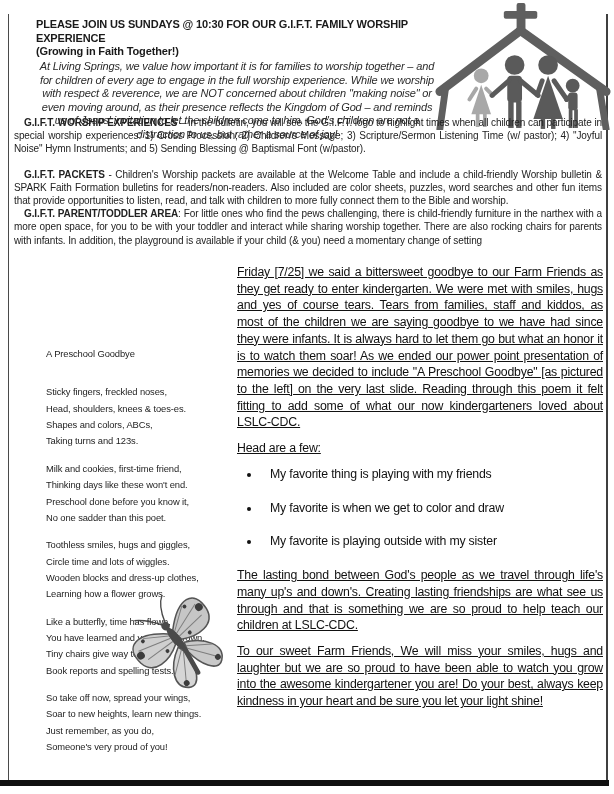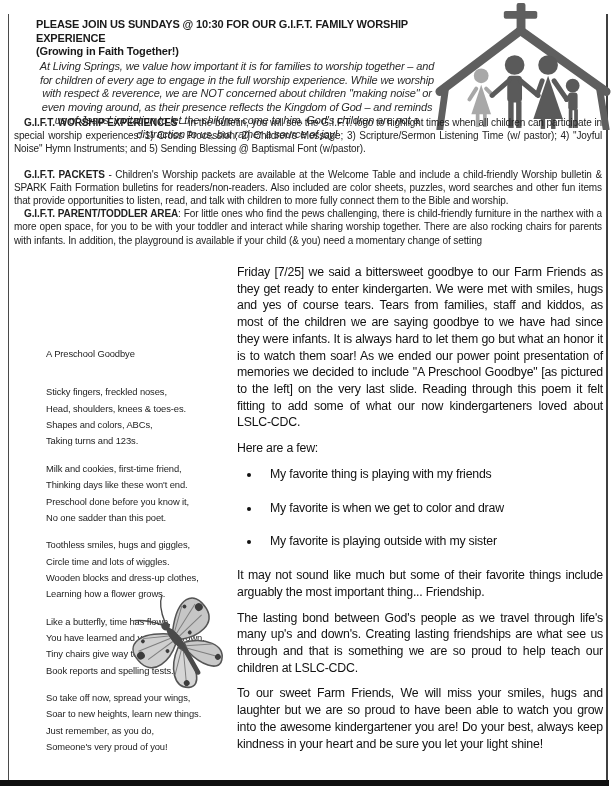--- a/index.html
+++ b/index.html
@@ -29,21 +29,21 @@
   .church{position:absolute;left:432px;top:0px;width:182px;height:130px;}
 
   
   .poem{position:absolute;left:46px;top:346px;width:184px;font-size:9.4px;line-height:1.74;color:#1d1d1d;letter-spacing:-0.1px;}
   .poem-title{margin-bottom:22px;}
   .poem-stanza{white-space:pre-line;margin-bottom:11px;}
   .poem-attrib{margin-top:30px;padding-left:14px;}
 
   
   .letter{position:absolute;left:237px;top:264px;width:366px;font-size:12.3px;line-height:1.36;text-align:justify;color:#111;letter-spacing:-0.2px;}
-  .letter p{margin:0 0 9px 0;}
+  .letter p{margin:0 0 9px 0;text-decoration:underline;}
   .letter ul{list-style:none;margin:4px 0 6px 0;padding:0;}
   .letter li{position:relative;padding-left:33px;margin-bottom:17px;}
   .letter li::before{content:"";position:absolute;left:10px;top:7px;width:4px;height:4px;border-radius:50%;background:#111;}
 
   
   .butterfly{position:absolute;left:128px;top:578px;width:100px;height:126px;transform:rotate(-40deg);}
 </style>
 </head>
 <body>
 
@@ -167,27 +167,26 @@
     </g>
 
     <circle cx="50" cy="45" r="4.2" fill="#4a4a4a"></circle>
     <ellipse cx="50" cy="62" rx="4.2" ry="15" fill="#4a4a4a"></ellipse>
     <path d="M50 76 L45 103" stroke="#4a4a4a" stroke-width="5" stroke-linecap="round" fill="none"></path>
   </svg>
 </div>
 
 <div class="letter">
   <p>Friday [7/25] we said a bittersweet goodbye to our Farm Friends as they get ready to enter kindergarten. We were met with smiles, hugs and yes of course tears. Tears from families, staff and kiddos, as most of the children we are saying goodbye to we have had since they were infants. It is always hard to let them go but what an honor it is to watch them soar! As we ended our power point presentation of memories we decided to include  "A Preschool Goodbye" [as pictured to the left] on the very last slide. Reading through this poem it felt fitting to add some of what our now kindergarteners loved about LSLC-CDC.</p>
-  <p>Here are a few:</p>
+  <p>Head are a few:</p>
   <ul>
     <li>My favorite thing is playing with my friends</li>
     <li>My favorite is when we get to color and draw</li>
     <li>My favorite is playing outside with my sister</li>
   </ul>
-  <p>It may not sound like much but some of their favorite things include arguably the most important thing... Friendship.</p>
   <p>The lasting bond between God's people as we travel through life's many up's and down's. Creating lasting friendships are what see us through and that is something we are so proud to help teach our children at LSLC-CDC.</p>
   <p>To our sweet Farm Friends, We will miss your smiles, hugs and laughter but we are so proud to have been able to watch you grow into the awesome kindergartener you are! Do your best, always keep kindness in your heart and be sure you let your light shine!</p>
 
 </div>
 
 <div class="gift-block">
   <p class="gift-section gap indent1"><span class="lbl">G.I.F.T. WORSHIP EXPERIENCES</span><span> – in the bulletin, you will see the G.I.F.T. logo to highlight times when all children can  participate in special worship experiences:  1) Cross Procession; 2) Children's Message; 3) Scripture/Sermon Listening Time (w/ pastor); 4) "Joyful Noise" Hymn Instruments; and 5) Sending Blessing @ Baptismal Font (w/pastor).</span></p>
   <p class="gift-section indent1"><span class="lbl">G.I.F.T. PACKETS</span><span> - Children's Worship packets are available at the Welcome Table and include a child-friendly Worship  bulletin &amp; SPARK Faith Formation bulletins for readers/non-readers.  Also included are color sheets, puzzles, word searches and other fun items that provide opportunities to listen, read, and talk with children to more fully connect them  to the Bible and worship.</span></p>
   <p class="gift-section indent1"><span class="lbl">G.I.F.T. PARENT/TODDLER AREA</span><span>:  For little ones who find the pews challenging, there is child-friendly furniture in the  narthex with a more open space, for you to be with your toddler and interact while sharing worship together. There are also rocking chairs for parents with infants.  In addition, the playground is available if your child (&amp; you) need a momentary change of setting</span></p>
 </div>

